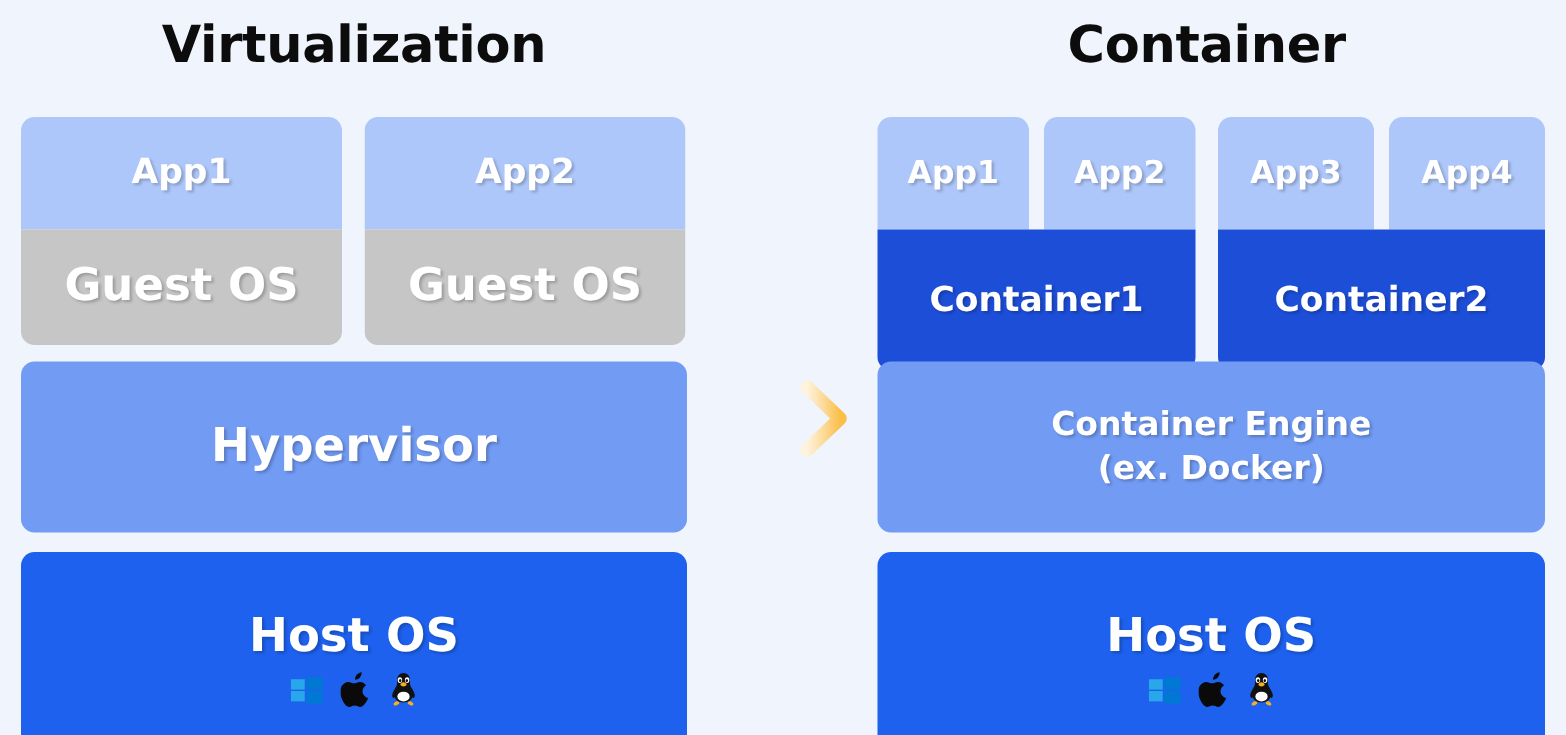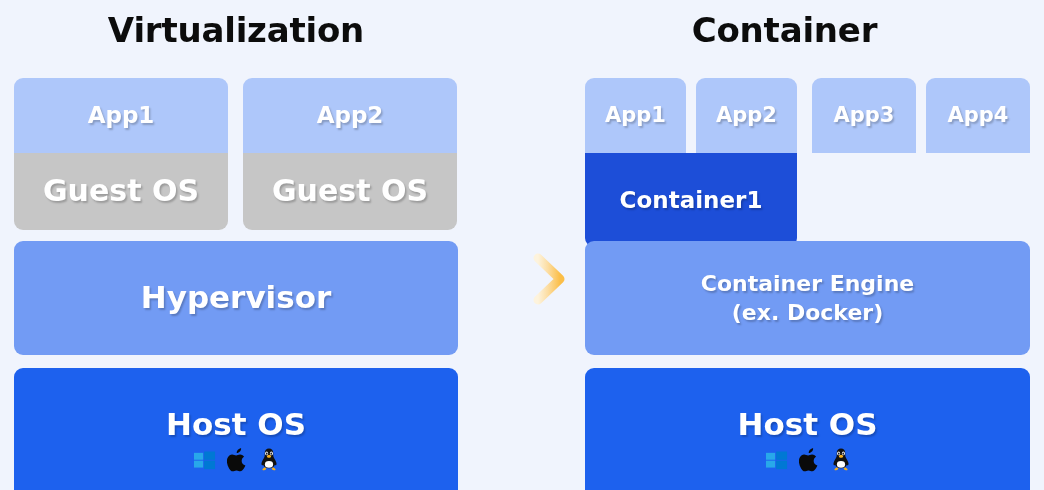--- a/index.html
+++ b/index.html
@@ -27,21 +27,21 @@
     height: 48px;
     line-height: 48px;
     text-align: center;
     font-size: 34px;
     font-weight: bold;
     color: #0c0c0c;
     letter-spacing: -0.2px;
     white-space: nowrap;
   }
   .title-left  { left: 14px;  width: 444px; }
-  .title-right { left: 562px; width: 445px; text-align: center; }
+  .title-right { left: 582px; width: 445px; text-align: center; }
 
   
   .blk-label {
     color: #ffffff;
     font-weight: bold;
     text-shadow: 1.5px 1.5px 2px rgba(0,0,0,0.22);
     text-align: left;
     white-space: nowrap;
     line-height: 1.15;
   }
@@ -255,20 +255,21 @@
       <div class="ctr-app blk-label">App2</div>
     </div>
     <div class="ctr-body blk-label">Container1</div>
   </div>
 
   <div class="ctr-unit two">
     <div class="ctr-apps">
       <div class="ctr-app blk-label">App3</div>
       <div class="ctr-app blk-label">App4</div>
     </div>
+    <div class="ctr-body blk-label">Container2</div>
   </div>
 
   <div class="engine">
     <div class="blk-label">Container Engine</div>
     <div class="blk-label line2">(ex. Docker)</div>
   </div>
 
   <div class="host right">
     <div class="blk-label host-title">Host OS</div>
     <div class="os-icons">

